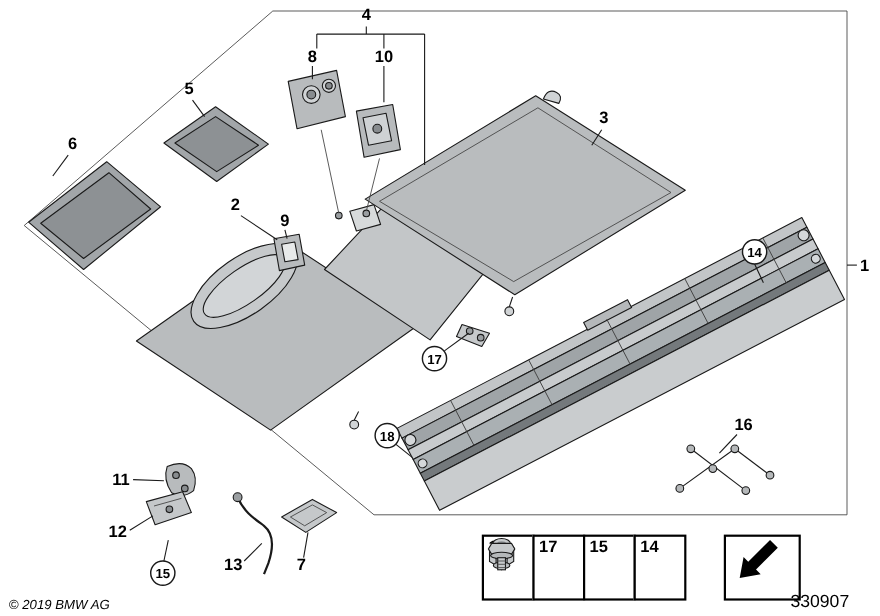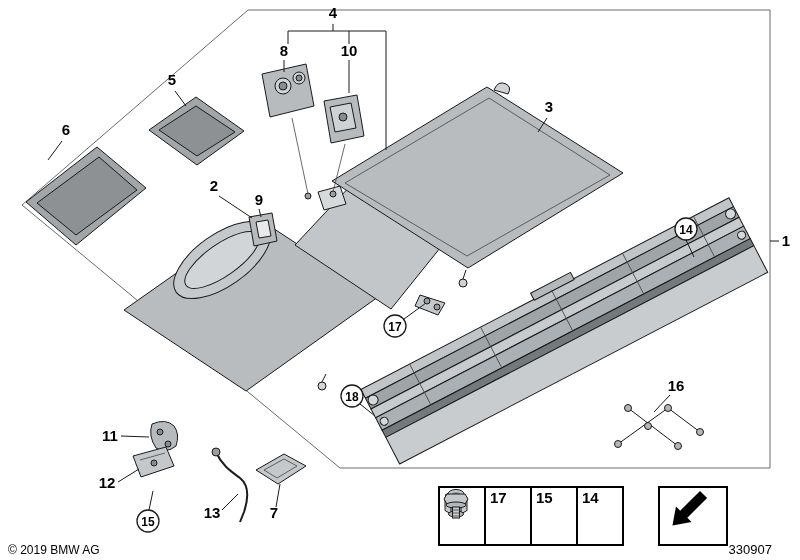--- a/index.html
+++ b/index.html
@@ -15,22 +15,22 @@
   svg text.circled{font-size:12px;font-weight:bold;text-anchor:middle;}
   .legend{position:absolute;left:438px;top:486px;display:flex;}
   .legend-box{width:48px;height:60px;border:2px solid #000;background:#fff;
               box-sizing:border-box;display:flex;flex-direction:column;}
   .legend-box + .legend-box{margin-left:-2px;}
   .legend-num{font-size:15px;font-weight:bold;line-height:15px;padding:2px 0 0 4px;}
   .legend-icon{flex:1;display:flex;align-items:center;justify-content:center;}
   .arrow-box{position:absolute;left:658px;top:486px;width:70px;height:60px;
              border:2px solid #000;background:#fff;box-sizing:border-box;
              display:flex;align-items:center;justify-content:center;}
-  .copyright{position:absolute;left:8px;bottom:3px;font-size:12px;color:#000;}
-  .docnum{position:absolute;right:28px;bottom:3px;font-size:13px;color:#000;}
+  .copyright{position:absolute;left:8px;bottom:3px;font-size:12px;color:#000;font-style:italic;}
+  .docnum{position:absolute;right:28px;bottom:3px;font-size:16px;color:#000;}
 </style>
 </head>
 <body>
 
 <div class="stage">
 
 <svg width="800" height="560" viewBox="0 0 800 560">
 
   <path class="thin" d="M248 10 L770 10 L770 468 L340 468 L22 205 Z"></path>
 

